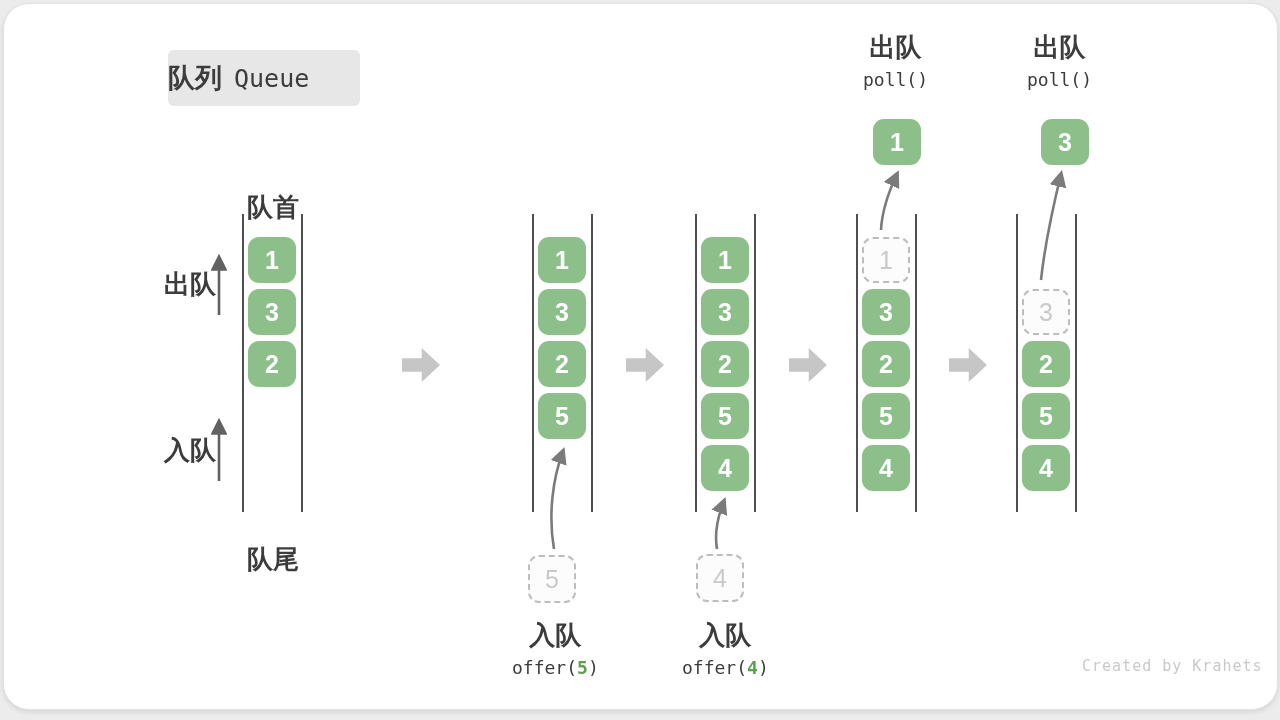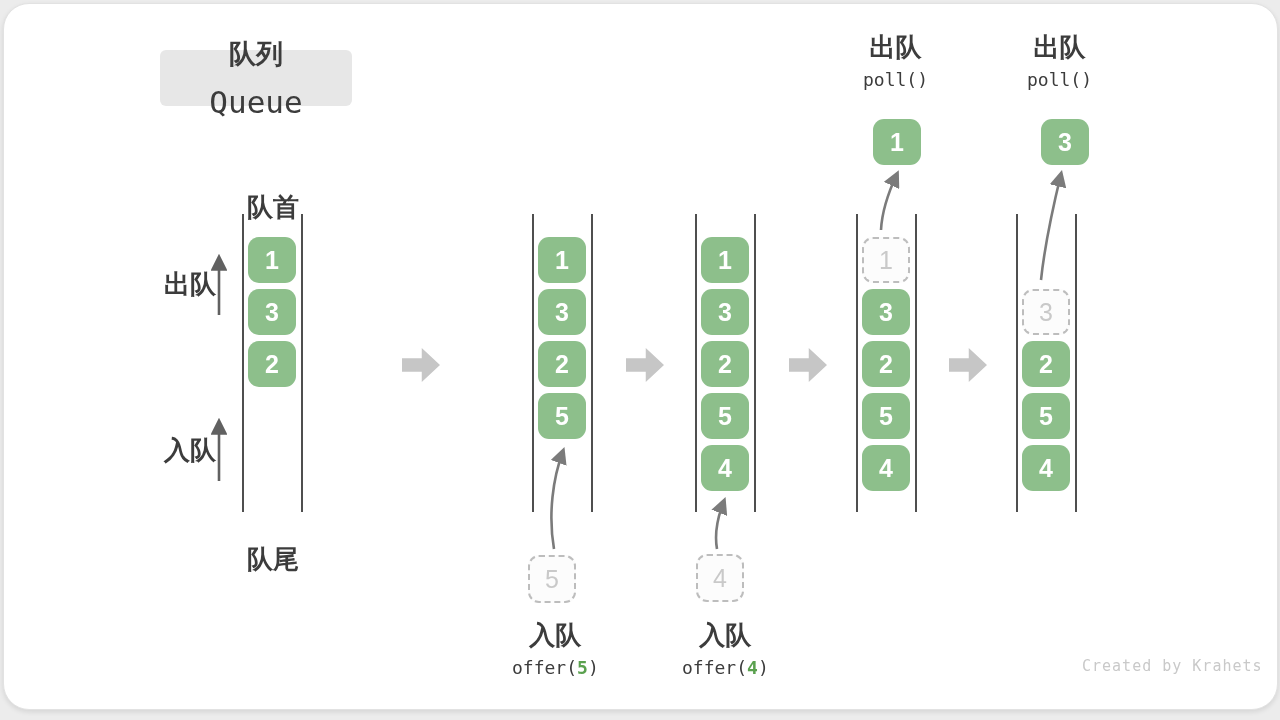--- a/index.html
+++ b/index.html
@@ -21,26 +21,26 @@
     background:#ececec;
     font-family:"Liberation Sans","DejaVu Sans",sans-serif;
   }
   .card{
     position:absolute;left:3px;top:3px;width:1273px;height:705px;
     background:#ffffff;border:1px solid #e2e2e2;border-radius:26px;
     box-shadow:0 2px 5px rgba(0,0,0,.10);
   }
   .abs{position:absolute;align-items:center;}
   .title-box{
-    left:156px;top:46px;width:192px;height:56px;
+    left:164px;top:46px;width:192px;height:56px;
     background:var(--title-bg);border-radius:6px;
-    display:flex;align-items:center;justify-content:center;gap:12px;flex-direction:column;
+    display:flex;align-items:center;gap:12px;
   }
   .title-zh{font-size:27px;font-weight:700;color:var(--text-dark);}
-  .title-en{font-family:"DejaVu Sans Mono","Liberation Mono",monospace;font-size:31px;color:var(--text-dark);}
+  .title-en{font-family:"DejaVu Sans Mono","Liberation Mono",monospace;font-size:25px;color:var(--text-dark);}
   .cn-label{font-size:26px;font-weight:700;color:var(--text-dark);line-height:30px;white-space:nowrap;}
   .rail{width:2px;top:210px;height:298px;background:var(--rail);}
   .cell{
     width:48px;height:46px;border-radius:11px;
     background:var(--cell-green);color:var(--digit-white);
     display:flex;align-items:center;justify-content:center;
     font-size:25px;font-weight:600;
     box-sizing:border-box;
   }
   .ghost{

